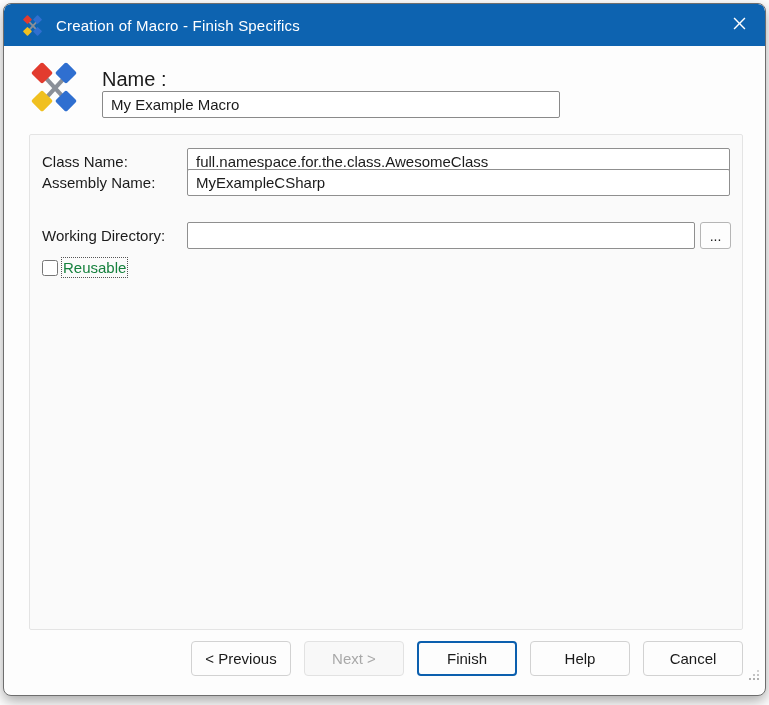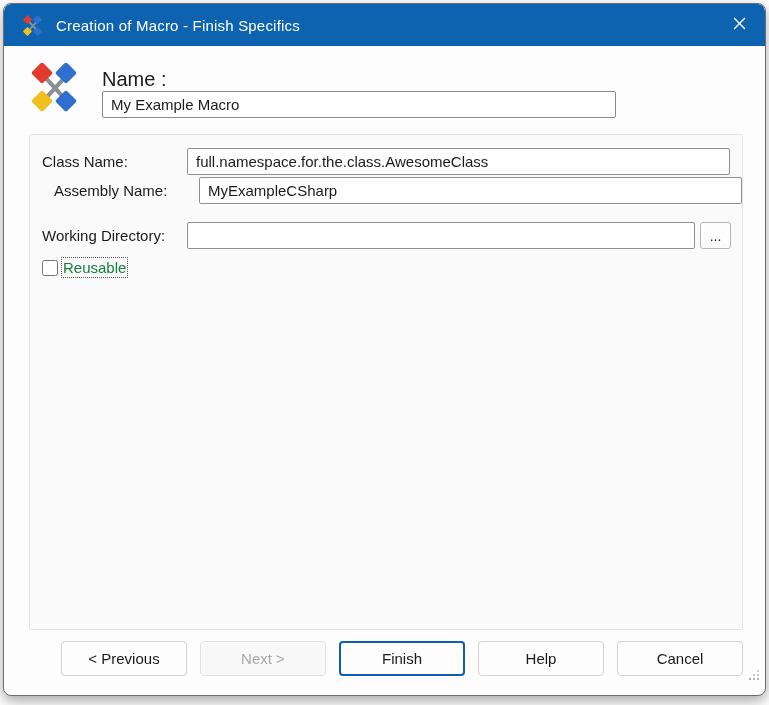--- a/index.html
+++ b/index.html
@@ -39,21 +39,21 @@
   }
 
   
   .header-icon { position: absolute; left: 25px; top: 58px; width: 50px; height: 50px; }
   .name-label {
     position: absolute; left: 98px; top: 64px;
     font-size: 20px; color: #1b1b1b;
   }
   .name-input {
     position: absolute; left: 98px; top: 87px;
-    width: 514px; height: 27px;
+    width: 458px; height: 27px;
     border: 1px solid #8a8a8a; border-radius: 2px;
     background: #ffffff; padding: 0 8px;
     font-size: 15px; color: #1b1b1b;
     font-family: inherit;
   }
 
   
   .main-panel {
     position: absolute; left: 25px; top: 130px;
     width: 714px; height: 496px;
@@ -66,21 +66,21 @@
     line-height: 27px; white-space: nowrap;
   }
   .field-input {
     position: absolute; left: 157px; height: 27px;
     border: 1px solid #8f8f8f; border-radius: 2px;
     background: #ffffff; padding: 0 8px;
     font-size: 15px; color: #1b1b1b;
     font-family: inherit;
   }
   .row1 { top: 13px; }
-  .row2 { top: 42px; margin-left: 12px; }
+  .row2 { top: 34px; }
   .row3 { top: 87px; }
   .w-full { width: 543px; }
   .w-short { width: 508px; }
   .browse-btn {
     position: absolute; left: 670px; top: 87px;
     width: 31px; height: 27px;
     background: #fdfdfd; border: 1px solid #b5b5b5; border-radius: 3px;
     font-size: 14px; color: #1b1b1b; line-height: 1;
     cursor: pointer; font-family: inherit;
   }
@@ -97,21 +97,21 @@
     outline: 1px dotted #555; outline-offset: 1px;
   }
 
   
   .button-bar {
     position: absolute; left: 0; right: 0; bottom: 19px;
     display: flex; justify-content: flex-end; gap: 13px;
     padding-right: 22px;
   }
   .btn {
-    width: 126px; height: 35px;
+    width: 100px; height: 35px;
     background: #fdfdfd; border: 1px solid #d2d2d2; border-radius: 4px;
     font-size: 15px; color: #1a1a1a;
     cursor: pointer; font-family: inherit;
   }
   .btn.default { border: 2px solid #0b5fae; }
   .btn.disabled {
     color: #a8a8a8; background: #f8f8f8; border-color: #e2e2e2;
     cursor: default;
   }
 

